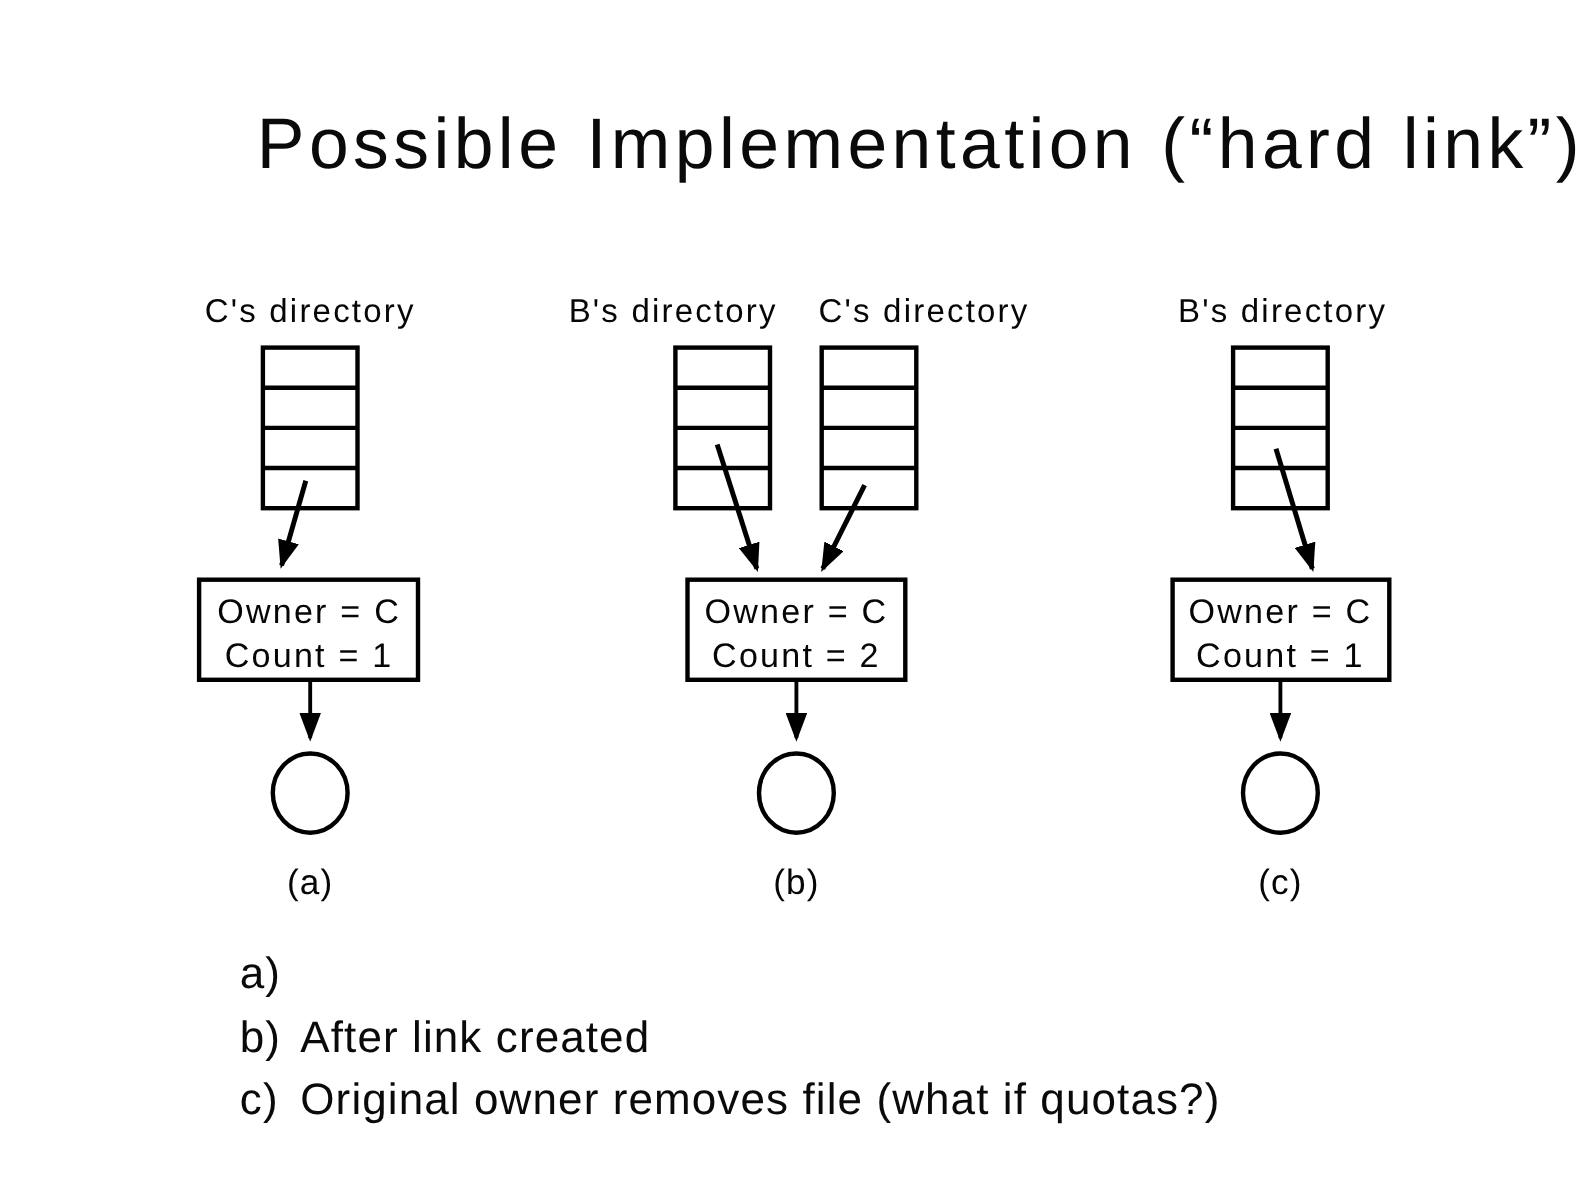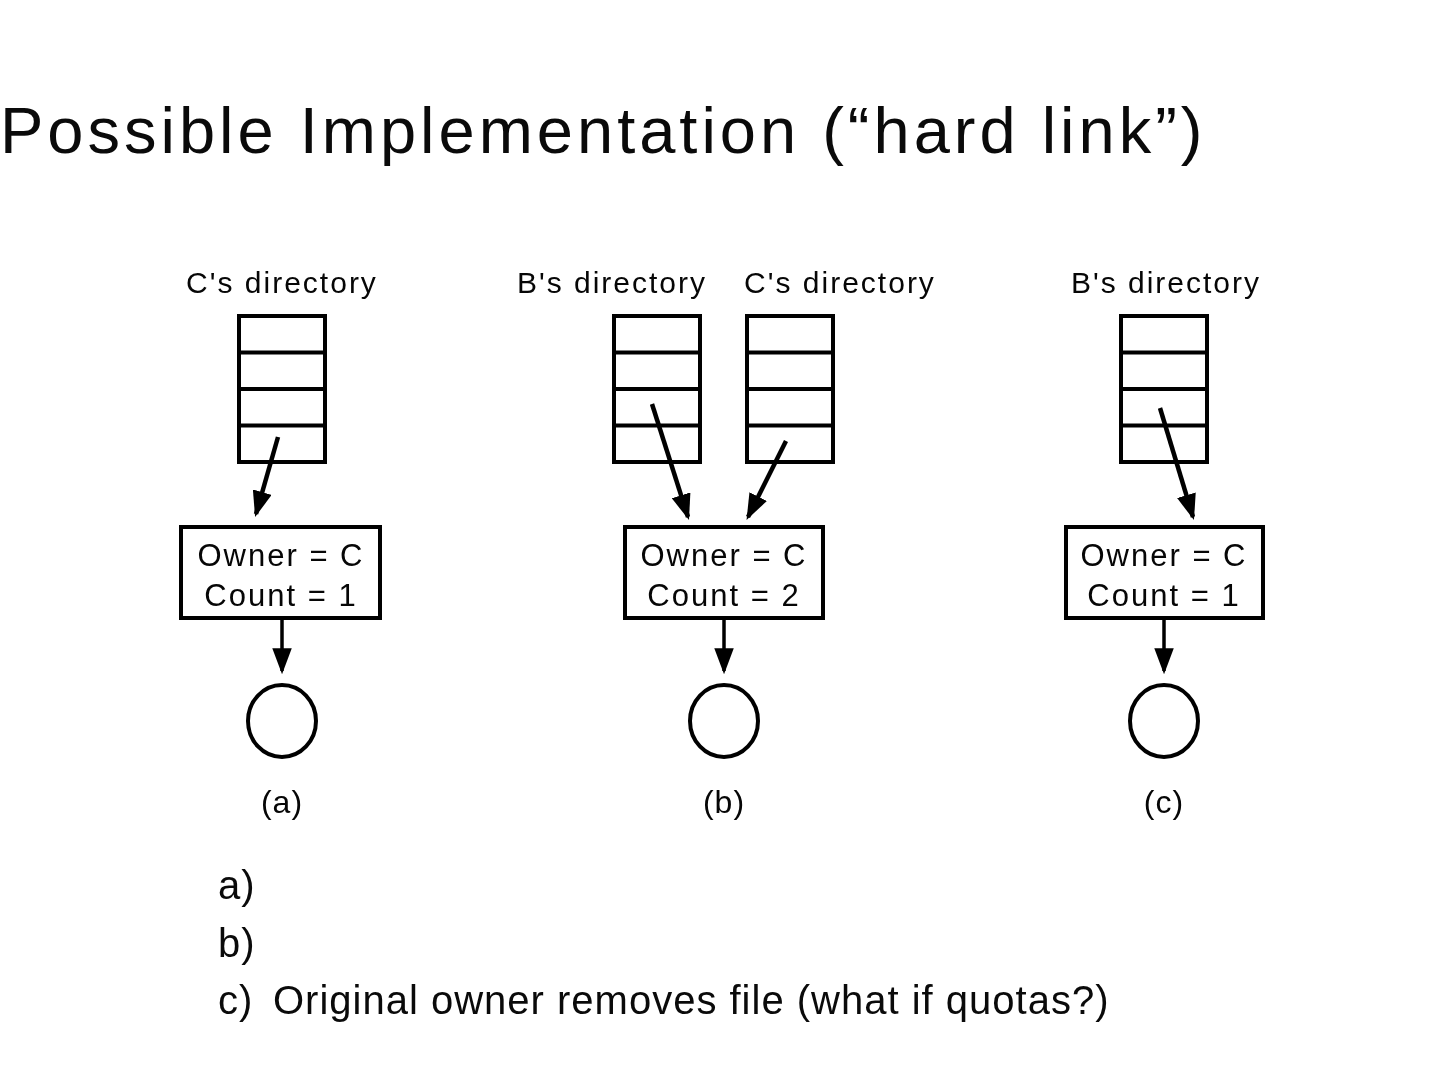--- a/index.html
+++ b/index.html
@@ -4,26 +4,27 @@
 <style>
   * { margin: 0; padding: 0; box-sizing: border-box; }
   html, body { width: 1440px; height: 1080px; background: #ffffff; overflow: hidden; }
   body { position: relative; font-family: "Liberation Sans", sans-serif; color: #000; }
 
   .slide { position: absolute; inset: 0; background: #ffffff; }
 
   .title {
     position: absolute;
     top: 98px; left: 0; width: 1440px;
-    text-align: left;
+    text-align: right;
     font-size: 65px;
     line-height: 65px;
     letter-spacing: 4px;
     color: #0a0a0a;
     white-space: nowrap;
+    padding-left: 36px;
   }
 
   svg.figure { position: absolute; top: 0; left: 0; }
 
   svg .shape { fill: none; stroke: #000; stroke-width: 4; }
   svg .rowline { stroke: #000; stroke-width: 4; }
   svg .slant-arrow { stroke: #000; stroke-width: 4.5; fill: none; }
   svg .down-arrow { stroke: #000; stroke-width: 3.5; fill: none; }
   svg text { fill: #060606; letter-spacing: 2px; }
   svg text.dir-label { font-size: 30px; text-anchor: middle; }
@@ -137,20 +138,21 @@
       <text class="fig-caption" x="1164" y="813">(c)</text>
     </g>
   </svg>
 
   <div class="notes">
     <div class="note-row">
       <span class="note-marker">a)</span>
     </div>
     <div class="note-row">
       <span class="note-marker">b)</span>
+      <span class="note-text">After link created</span>
     </div>
     <div class="note-row">
       <span class="note-marker">c)</span>
       <span class="note-text">Original owner removes file (what if quotas?)</span>
     </div>
   </div>
 
 </div>
 
 </body></html>

